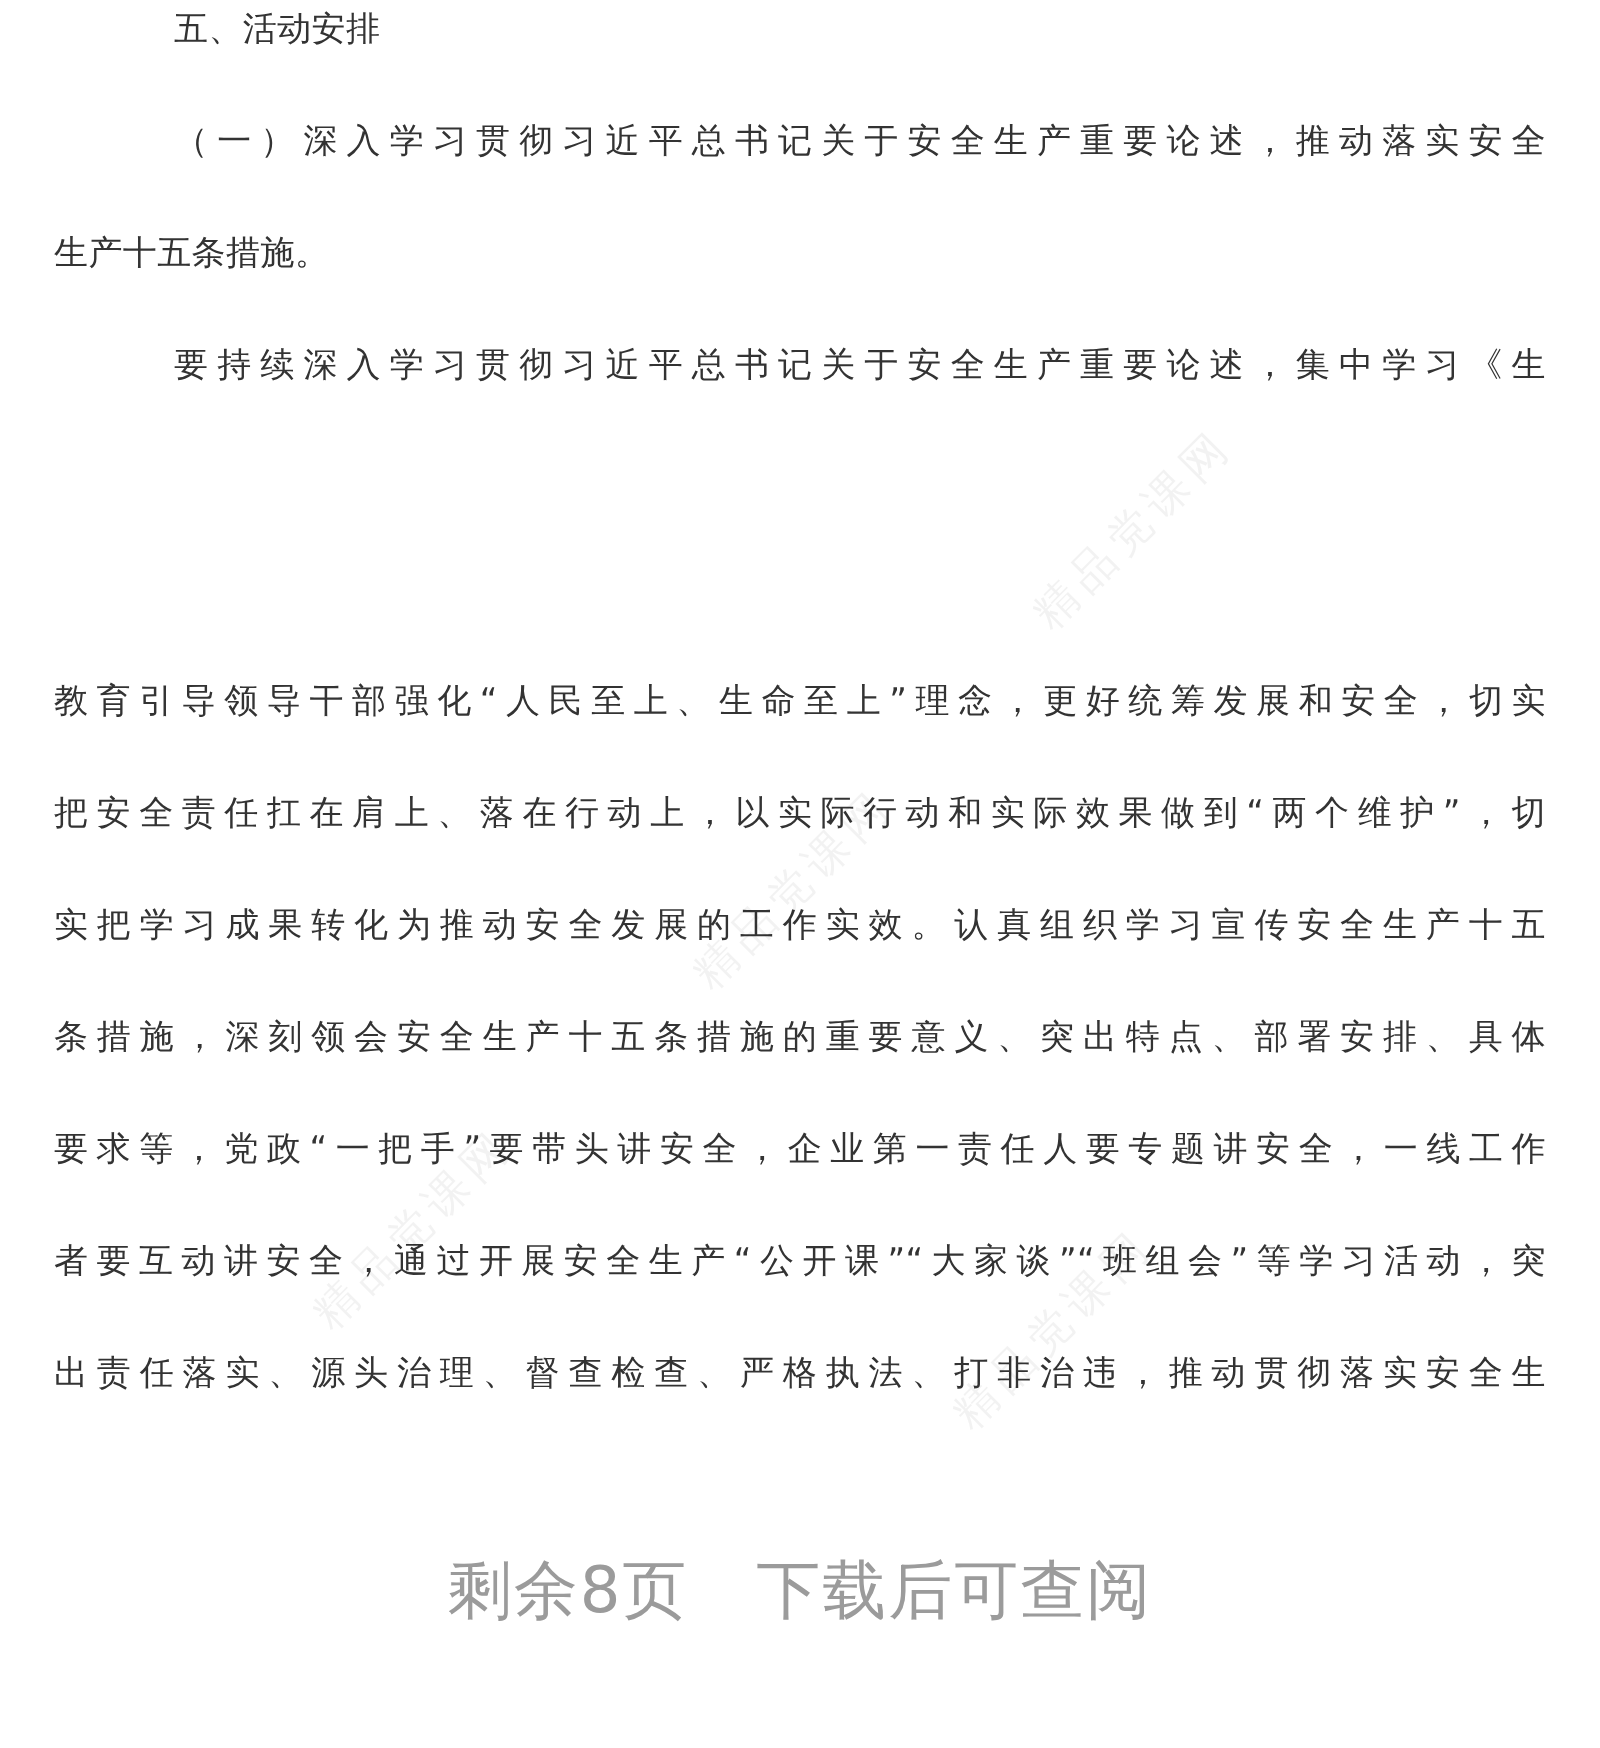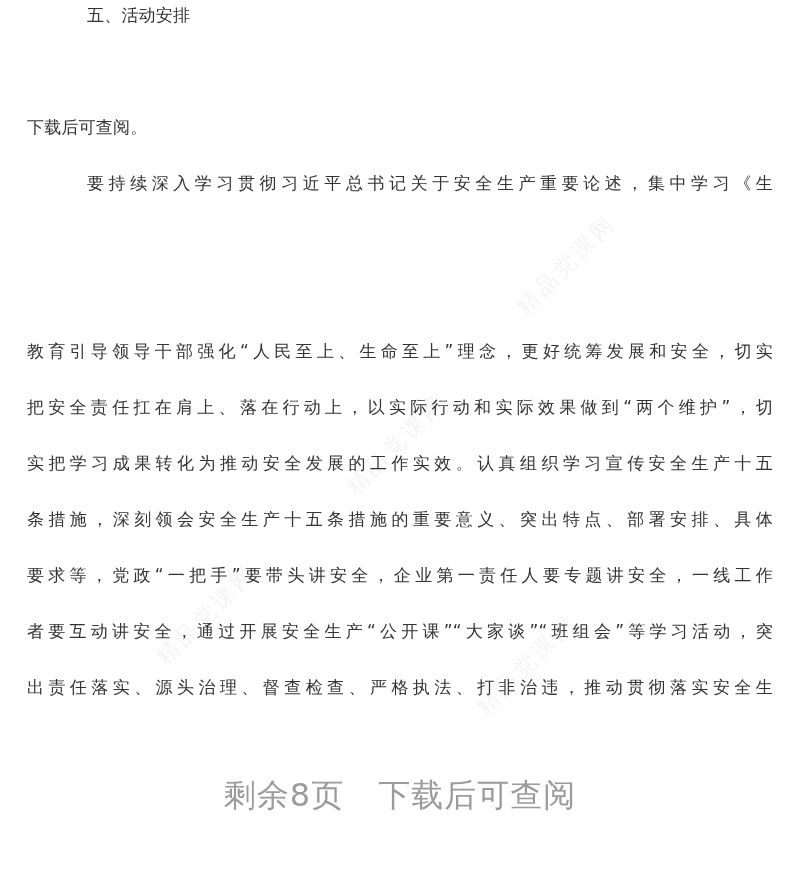--- a/index.html
+++ b/index.html
@@ -14,21 +14,22 @@
                pointer-events: none; letter-spacing: 4px; }
   .footer { position: absolute; left: 0; top: 772px; width: 800px; text-align: center;
             font-size: 32px; line-height: 46px; color: #9b9b9b; letter-spacing: 1px; }
   .footer .gap { display: inline-block; width: 34px; }
 </style>
 </head>
 <body>
 
 <div class="page">
   <div class="line" style="top:1px; left:87px; width:auto;">五、活动安排</div>
-  <div class="line" style="top:113px; width:auto;">下载后可查阅。</div>
+  <div class="line justify" style="top:57px; left:87px; width:686px;">（一）深入学习贯彻习近平总书记关于安全生产重要论述，推动落实安全</div>
+  <div class="line" style="top:113px; width:auto;">生产十五条措施。</div>
 
   <div class="line justify" style="top:169px; left:87px; width:686px;">要持续深入学习贯彻习近平总书记关于安全生产重要论述，集中学习《生</div>
   <div class="line justify" style="top:337px;">教育引导领导干部强化“人民至上、生命至上”理念，更好统筹发展和安全，切实</div>
   <div class="line justify" style="top:393px;">把安全责任扛在肩上、落在行动上，以实际行动和实际效果做到“两个维护”，切</div>
   <div class="line justify" style="top:449px;">实把学习成果转化为推动安全发展的工作实效。认真组织学习宣传安全生产十五</div>
   <div class="line justify" style="top:505px;">条措施，深刻领会安全生产十五条措施的重要意义、突出特点、部署安排、具体</div>
   <div class="line justify" style="top:561px;">要求等，党政“一把手”要带头讲安全，企业第一责任人要专题讲安全，一线工作</div>
   <div class="line justify" style="top:617px;">者要互动讲安全，通过开展安全生产“公开课”“大家谈”“班组会”等学习活动，突</div>
   <div class="line justify" style="top:673px;">出责任落实、源头治理、督查检查、严格执法、打非治违，推动贯彻落实安全生</div>
 

